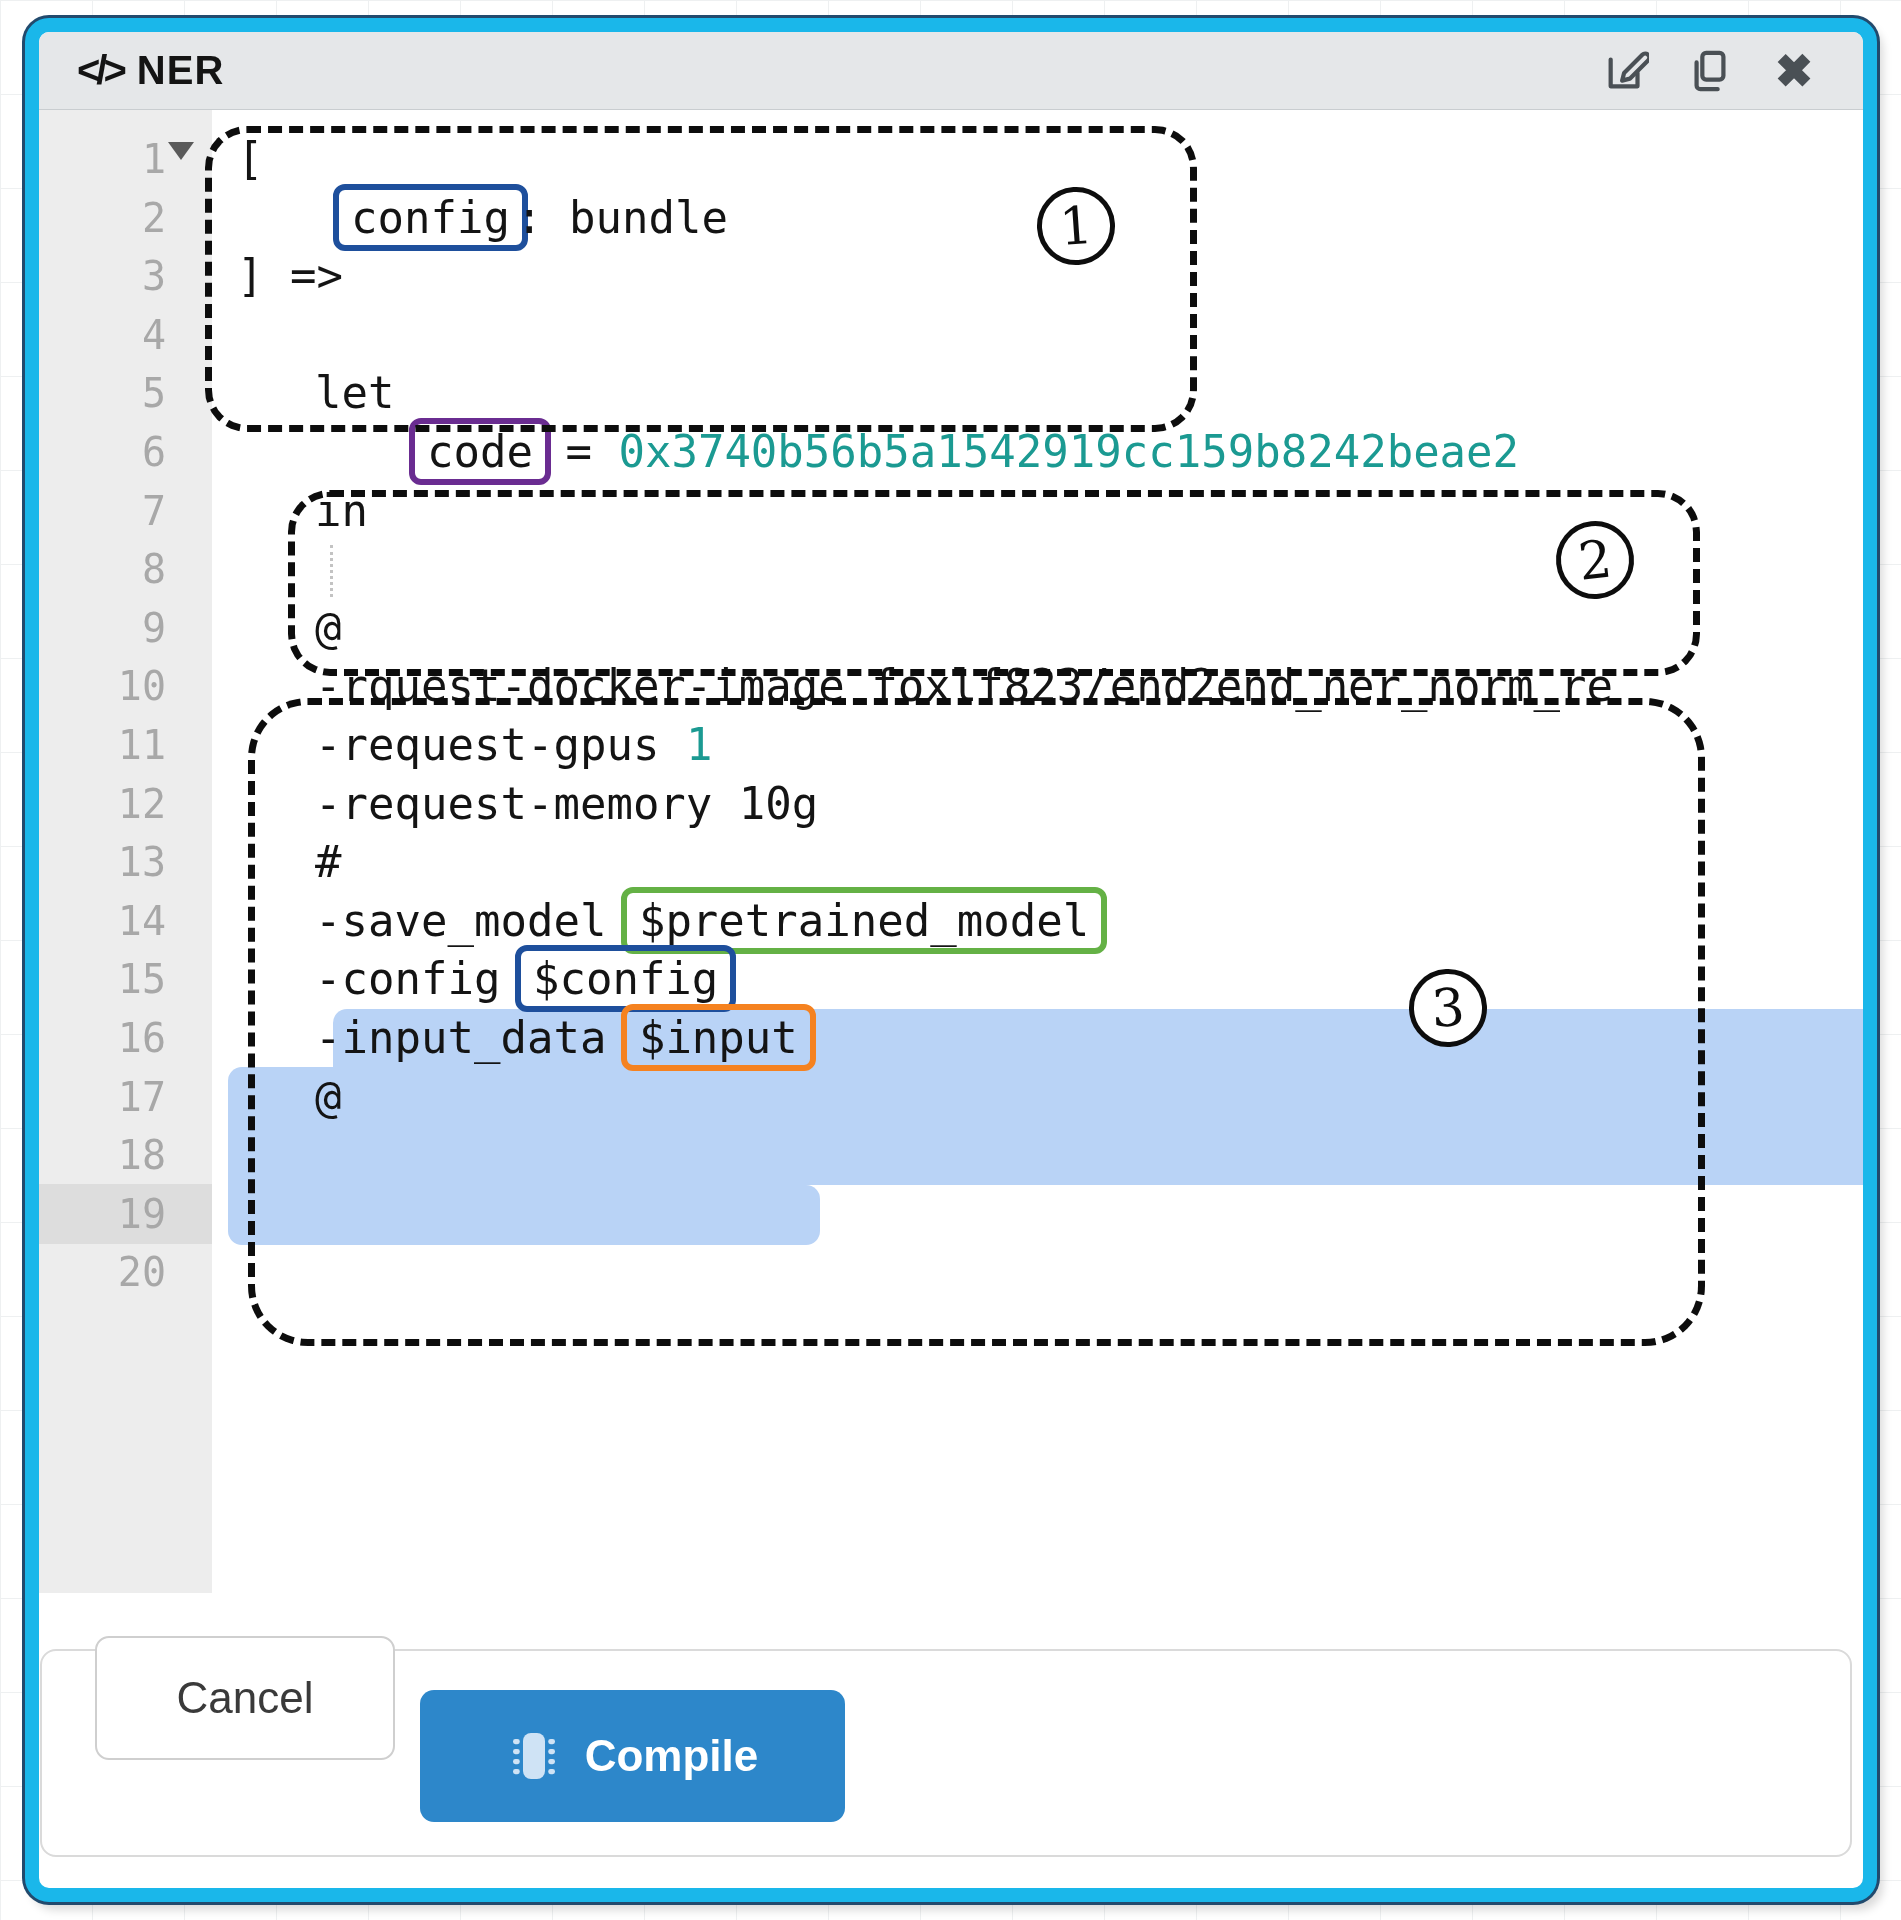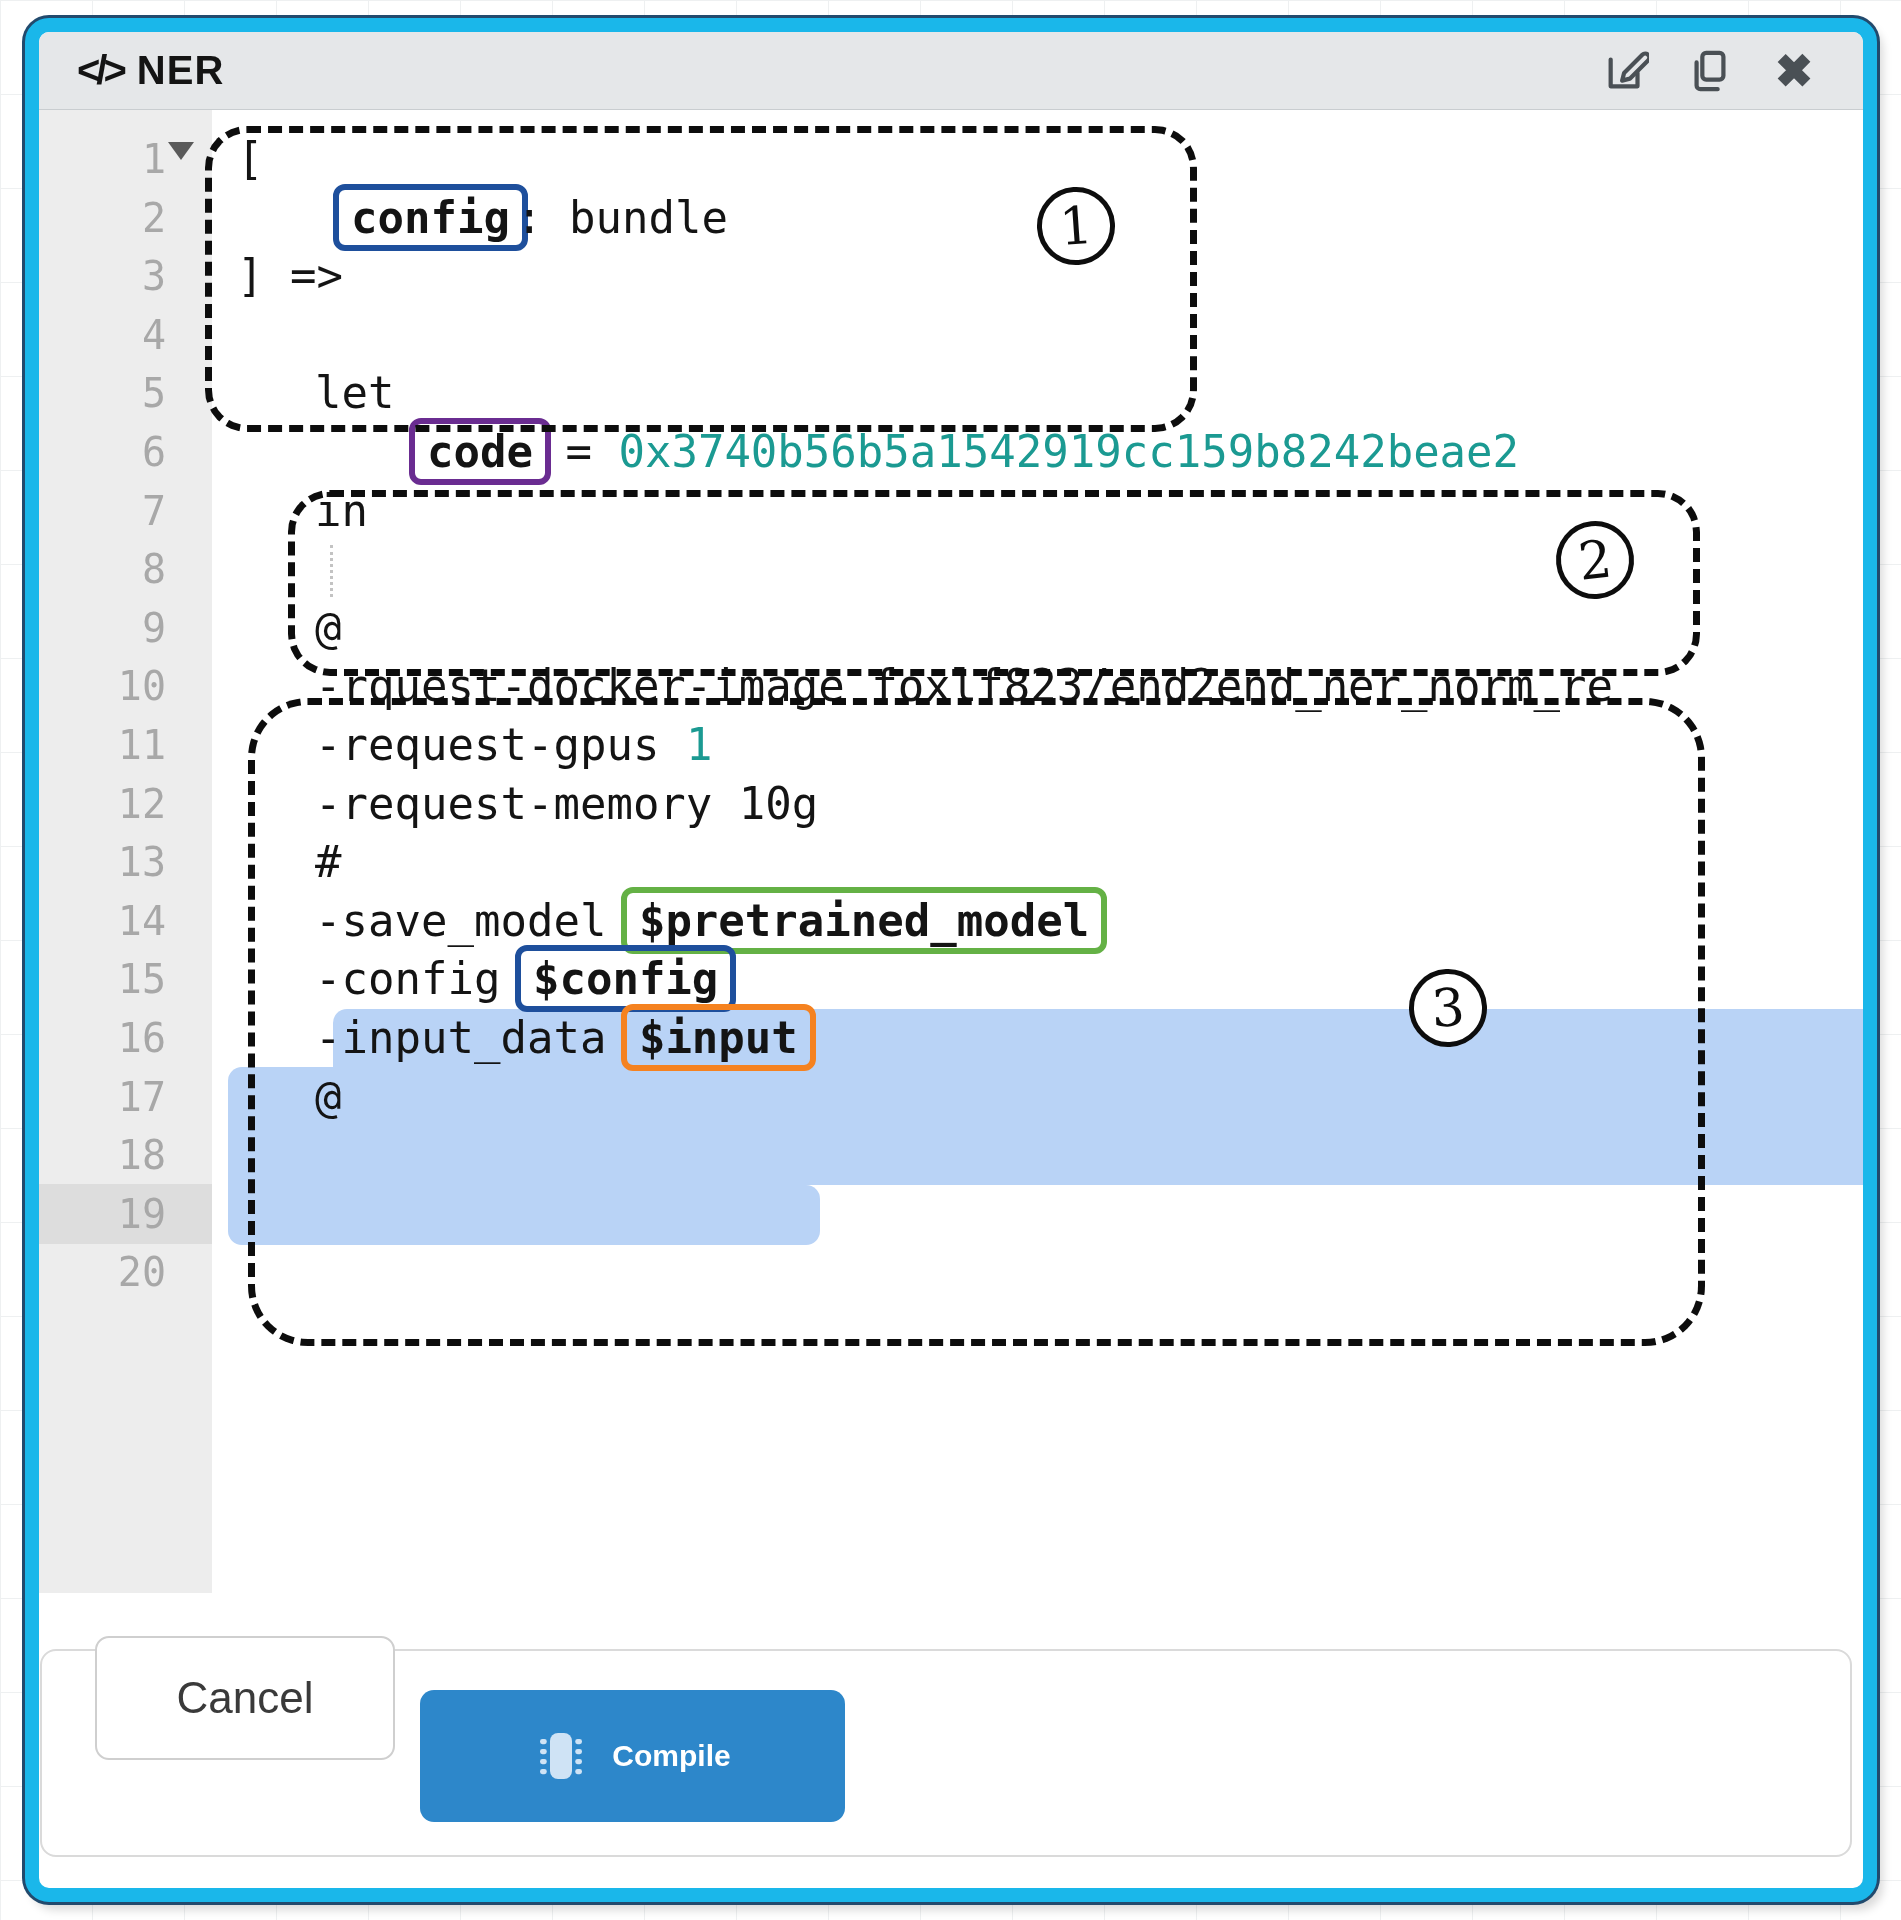--- a/index.html
+++ b/index.html
@@ -46,21 +46,21 @@
   .code-rows { position:absolute; left:212px; top:130px; width:1651px; }
   .code-line {
     height:58.6px; line-height:58.6px; white-space:pre;
     font-family:"DejaVu Sans Mono", monospace; font-size:44px; color:#141414;
     padding-left:103px; position:relative; z-index:3;
   }
   .code-line.outdent { padding-left:25px; }
   .code-line.indent-name { padding-left:133px; }
   .code-line.indent-comma { padding-left:80px; }
   .teal { color:#1b9a92; }
-  .tok { border:6px solid #000; border-radius:12px; padding:2px 12px; margin:8px -12px;font-weight:bold; }
+  .tok { border:6px solid #000; border-radius:12px; padding:2px 12px; margin:8px -12px; }
   .tok-blue   { border-color:#1e4f9c; }
   .tok-orange { border-color:#f58220; }
   .tok-green  { border-color:#64b145; }
   .tok-purple { border-color:#6a2c91; }
   .indent-guide { position:absolute; left:330px; top:545px; height:52px; border-left:3px dotted #c3c3c3; z-index:2; }
   
   .hl { position:absolute; background:#b9d3f6; z-index:1; }
   .hl-16   { left:333px; top:1009px; width:1530px; height:59px; border-radius:14px 0 0 0; }
   .hl-1718 { left:228px; top:1067px; width:1635px; height:118px; border-radius:14px 0 0 0; }
   .hl-19   { left:228px; top:1185px; width:592px; height:60px; border-radius:0 14px 14px 14px; }
@@ -84,21 +84,21 @@
   }
   .btn-cancel {
     position:absolute; left:95px; top:1636px; width:300px; height:124px;
     background:#ffffff; border:2px solid #cfcfcf; border-radius:14px;
     font-size:44px; color:#3a3a3a; display:flex; align-items:center; justify-content:center; cursor:pointer;
     font-family:"Liberation Sans", sans-serif;
   }
   .btn-compile {
     position:absolute; left:420px; top:1690px; width:425px; height:132px;
     background:#2d87ca; border:none; border-radius:14px;
-    color:#ffffff; font-weight:800; font-size:30px;
+    color:#ffffff; font-weight:800; font-size:44px;
     display:flex; align-items:center; justify-content:center; gap:24px; cursor:pointer;
     font-family:"Liberation Sans", sans-serif;
   }
 </style>
 </head>
 <body>
 
 <div class="page">
 
   <div class="dialog"></div>

